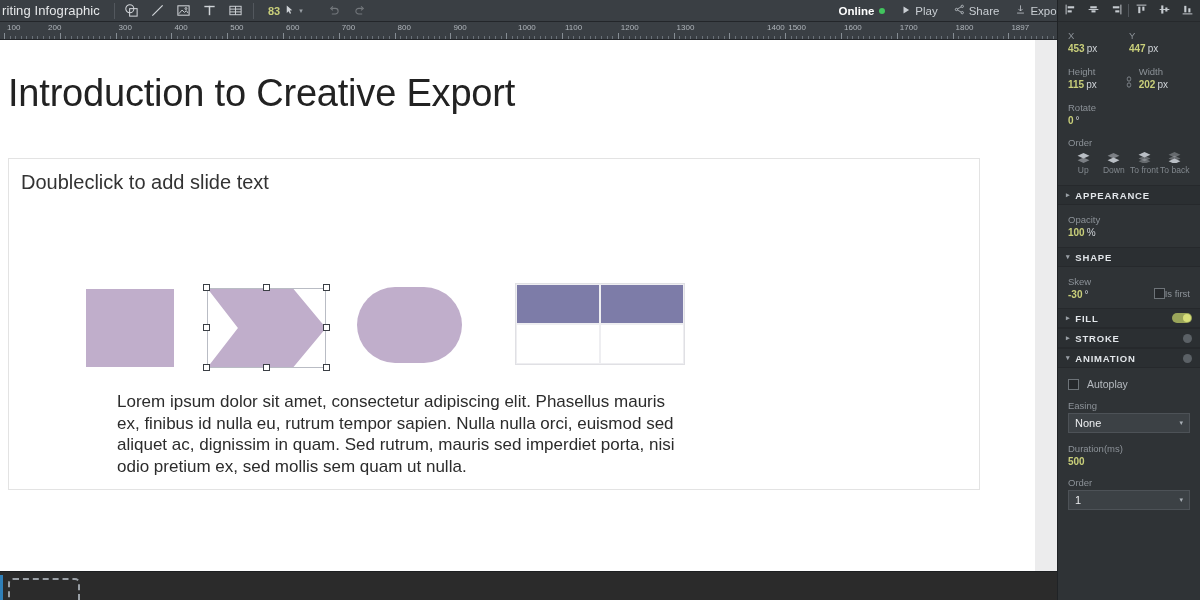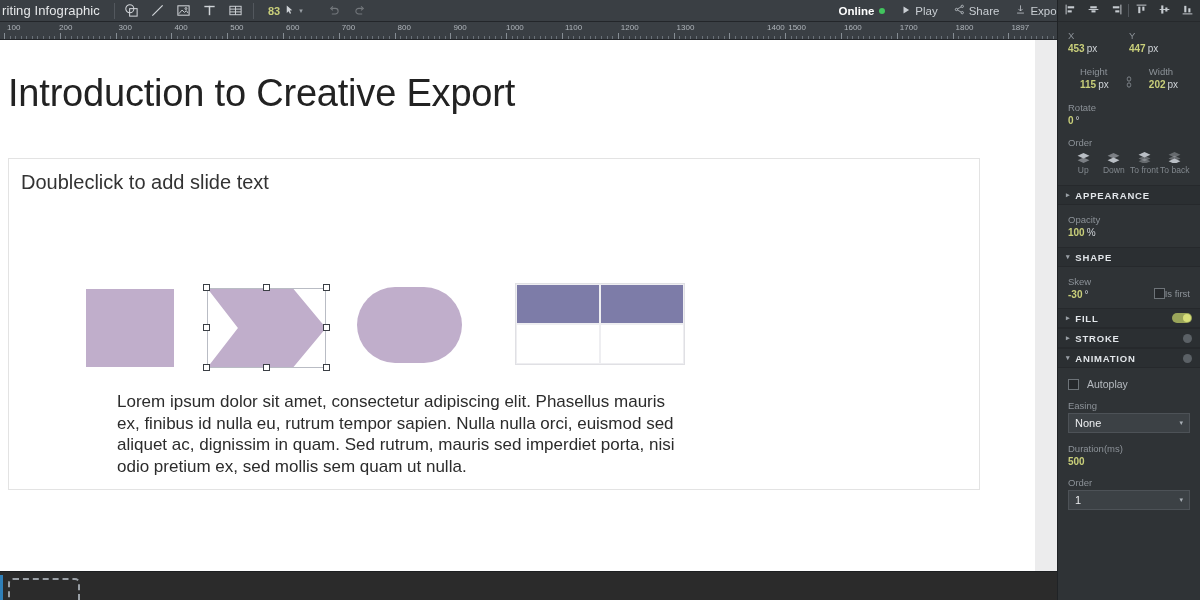--- a/index.html
+++ b/index.html
@@ -173,21 +173,21 @@
   }
   .align-btn {
     width: 23px; height: 20px;
     display: flex; align-items: center; justify-content: center;
   }
   .align-sep { width: 1px; height: 13px; background: #51565b; margin: 0 1px; }
 
   .grp { padding: 8px 10px 2px 10px; }
   .row2 { display: flex; }
   .fld { width: 50%; }
-  .fld.narrow { width: 42%; margin-left: 12px; }
+  .fld.narrow { width: 42%; }
   .lbl { color: #8c9298; font-size: 9.5px; margin-bottom: 2px; }
   .val { color: #c9cf7a; font-size: 10px; font-weight: bold; }
   .val .u { color: #cfd3d7; font-weight: normal; margin-left: 2px; }
   .link-ico { width: 16%; display: flex; align-items: flex-end; justify-content: center;
               padding-bottom: 2px; color: #8c9298; font-size: 10px; }
 
   #order-icons { display: flex; margin-top: 4px; }
   .ord { width: 25%; text-align: center; }
   .ord .glyph { display: flex; justify-content: center; margin-bottom: 2px; }
   .ord .cap { color: #81878d; font-size: 8.5px; }
@@ -384,21 +384,21 @@
     <div class="rtick minor" style="left: 9.58px;"></div>
     <div class="rtick minor" style="left: 15.16px;"></div>
     <div class="rtick minor" style="left: 20.74px;"></div>
     <div class="rtick minor" style="left: 26.32px;"></div>
     <div class="rtick minor" style="left: 31.9px;"></div>
     <div class="rtick minor" style="left: 37.48px;"></div>
     <div class="rtick minor" style="left: 43.06px;"></div>
     <div class="rtick minor" style="left: 48.64px;"></div>
     <div class="rtick minor" style="left: 54.22px;"></div>
     <div class="rtick major" style="left: 59.8px;"></div>
-    <div class="rlab" style="left: 58px;">200</div>
+    <div class="rlab" style="left: 47px;">200</div>
     <div class="rtick minor" style="left: 65.38px;"></div>
     <div class="rtick minor" style="left: 70.96px;"></div>
     <div class="rtick minor" style="left: 76.54px;"></div>
     <div class="rtick minor" style="left: 82.12px;"></div>
     <div class="rtick minor" style="left: 87.7px;"></div>
     <div class="rtick minor" style="left: 93.28px;"></div>
     <div class="rtick minor" style="left: 98.86px;"></div>
     <div class="rtick minor" style="left: 104.44px;"></div>
     <div class="rtick minor" style="left: 110.02px;"></div>
     <div class="rtick major" style="left: 115.6px;"></div>
@@ -472,21 +472,21 @@
     <div class="rtick minor" style="left: 455.98px;"></div>
     <div class="rtick minor" style="left: 461.56px;"></div>
     <div class="rtick minor" style="left: 467.14px;"></div>
     <div class="rtick minor" style="left: 472.72px;"></div>
     <div class="rtick minor" style="left: 478.3px;"></div>
     <div class="rtick minor" style="left: 483.88px;"></div>
     <div class="rtick minor" style="left: 489.46px;"></div>
     <div class="rtick minor" style="left: 495.04px;"></div>
     <div class="rtick minor" style="left: 500.62px;"></div>
     <div class="rtick major" style="left: 506.2px;"></div>
-    <div class="rlab" style="left: 505px;">1000</div>
+    <div class="rlab" style="left: 517px;">1000</div>
     <div class="rtick minor" style="left: 511.78px;"></div>
     <div class="rtick minor" style="left: 517.36px;"></div>
     <div class="rtick minor" style="left: 522.94px;"></div>
     <div class="rtick minor" style="left: 528.52px;"></div>
     <div class="rtick minor" style="left: 534.1px;"></div>
     <div class="rtick minor" style="left: 539.68px;"></div>
     <div class="rtick minor" style="left: 545.26px;"></div>
     <div class="rtick minor" style="left: 550.84px;"></div>
     <div class="rtick minor" style="left: 556.42px;"></div>
     <div class="rtick major" style="left: 562px;"></div>

